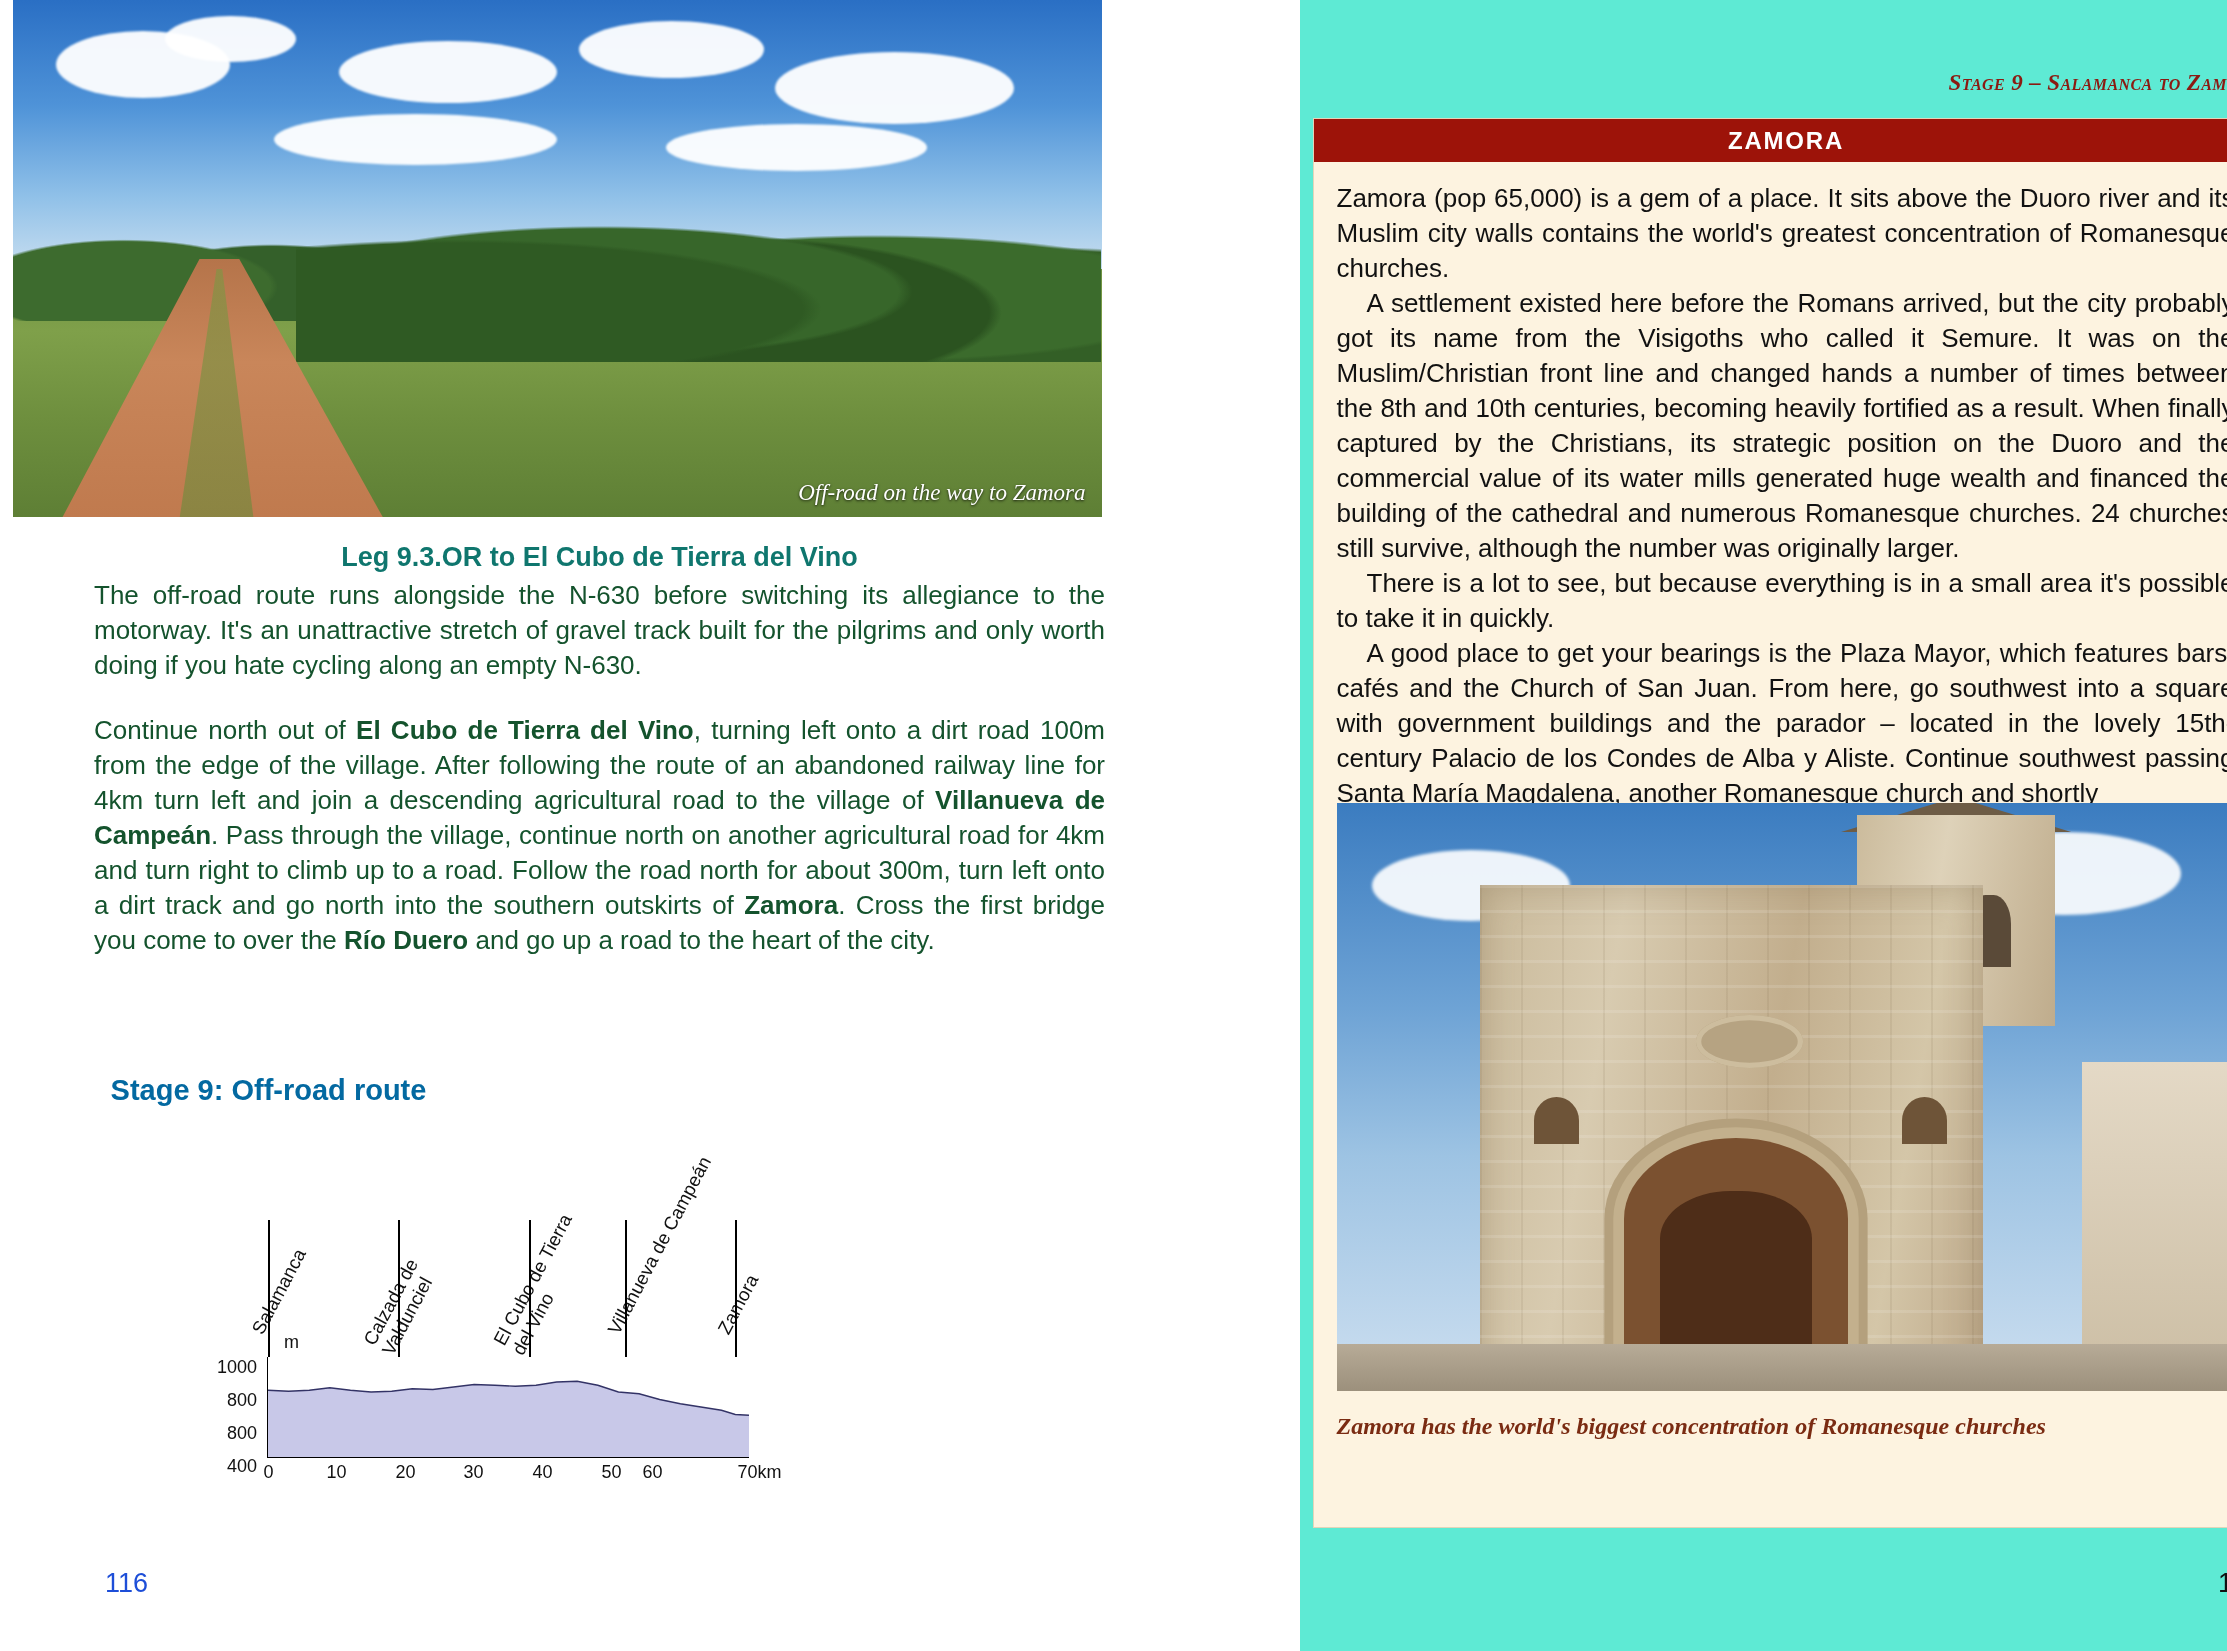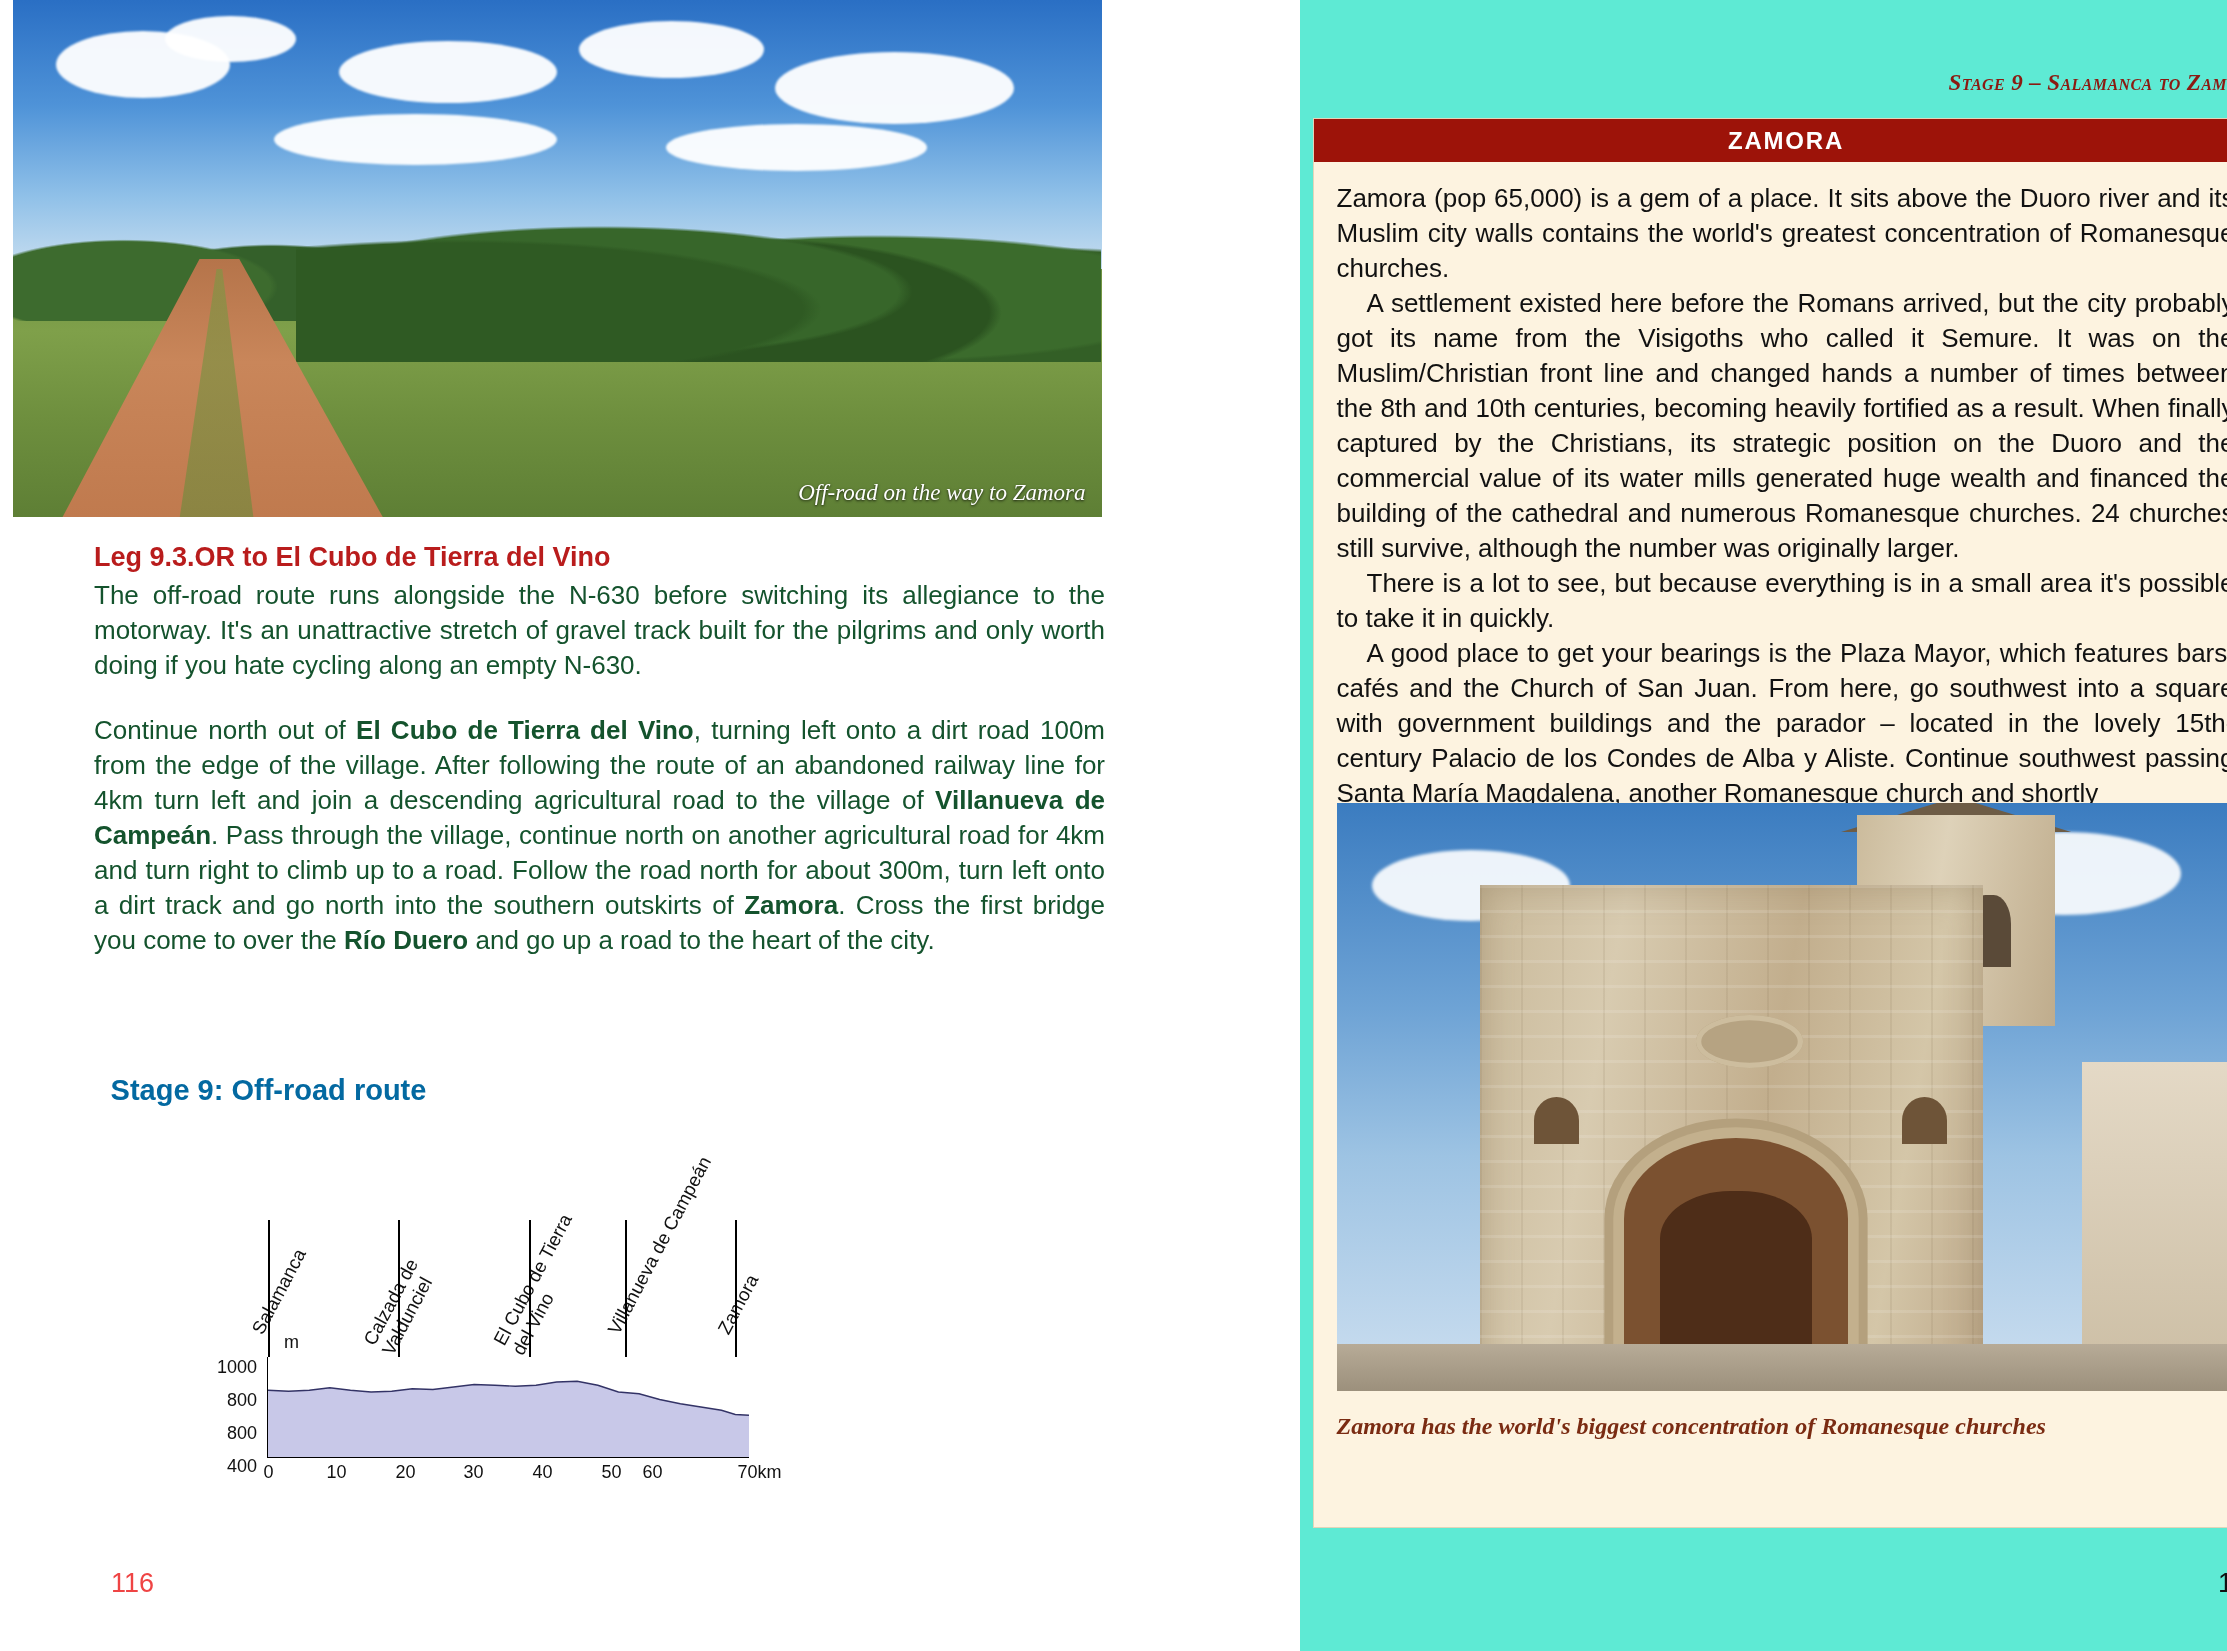--- a/index.html
+++ b/index.html
@@ -54,22 +54,23 @@
   }
   .photo-caption{
     position:absolute;right:16px;bottom:10.7px;
     color:#fff;font-style:italic;font-size:23px;
     text-shadow:0 0.9px 2.7px rgba(0,0,0,.8);
     font-family:"Liberation Serif", serif;
   }
 
   .lp-body{position:absolute;left:94px;top:542px;width:1011px;}
   h3.leg{
-    color:#b91c1c;font-size:27px;font-weight:bold;margin:0 0 5.3px 0;
-    font-family:"Liberation Sans", sans-serif;
+    color:#0f766e;font-size:27px;font-weight:bold;margin:0 0 5.3px 0;
+    font-family:"Liberation Sans", sans-serif;
+    text-align:center;
   }
   .legpara{
     font-size:26px;line-height:35px;color:#14532d;margin:0 0 30px 0;text-align:justify;
     font-family:"Liberation Sans", sans-serif;
   }
   .legpara b{font-weight:bold;}
 
   
   .chart-wrap{position:absolute;left:107px;top:1074px;width:731px;height:472px;}
   .chart-title{font-size:29px;color:#0369a1;margin:0 0 10.7px 3.6px;font-family:"Liberation Sans", sans-serif;font-weight:bold;}
@@ -82,21 +83,21 @@
     border-left:1.8px solid #000;border-bottom:1.8px solid #000;
   }
   .plot svg{position:absolute;left:0;top:0px;}
   .marker{position:absolute;width:1.8px;background:#000;}
   .mlabel{
     position:absolute;font-size:18.7px;color:#111;white-space:nowrap;
     transform-origin:left bottom;transform:rotate(-62deg);
   }
   .mlabel.two{line-height:21.4px;}
 
-  .folio-left{position:absolute;left:111px;top:1568px;font-size:27px;color:#ef4444;}
+  .folio-left{position:absolute;left:105px;top:1568px;font-size:27px;color:#1d4ed8;}
 
   
   .right-page{position:absolute;left:1300px;top:0;width:998px;height:1651px;background:#5eead4;}
   .rp-header{
     position:absolute;right:37px;top:70px;font-size:23px;color:#8b1a12;
     font-variant:small-caps;font-family:"Liberation Serif", serif;font-style:italic;font-weight:bold;
     letter-spacing:0.4px;
   }
   .box{
     position:absolute;left:12.5px;top:118px;width:945px;height:1408px;

